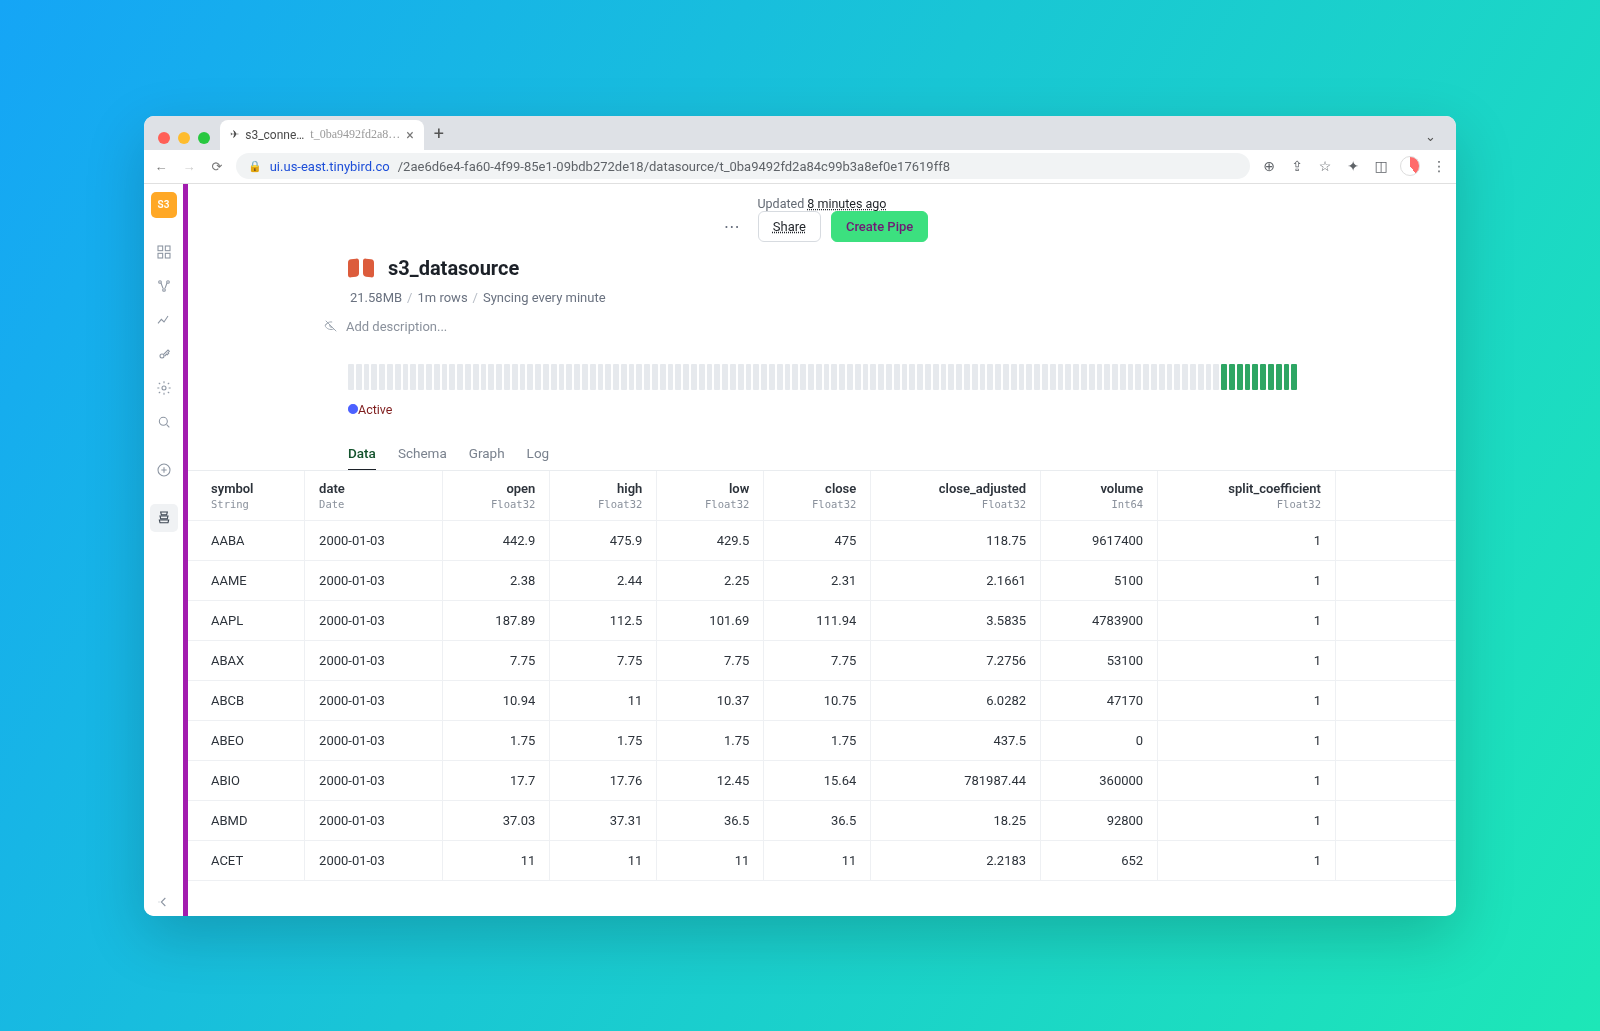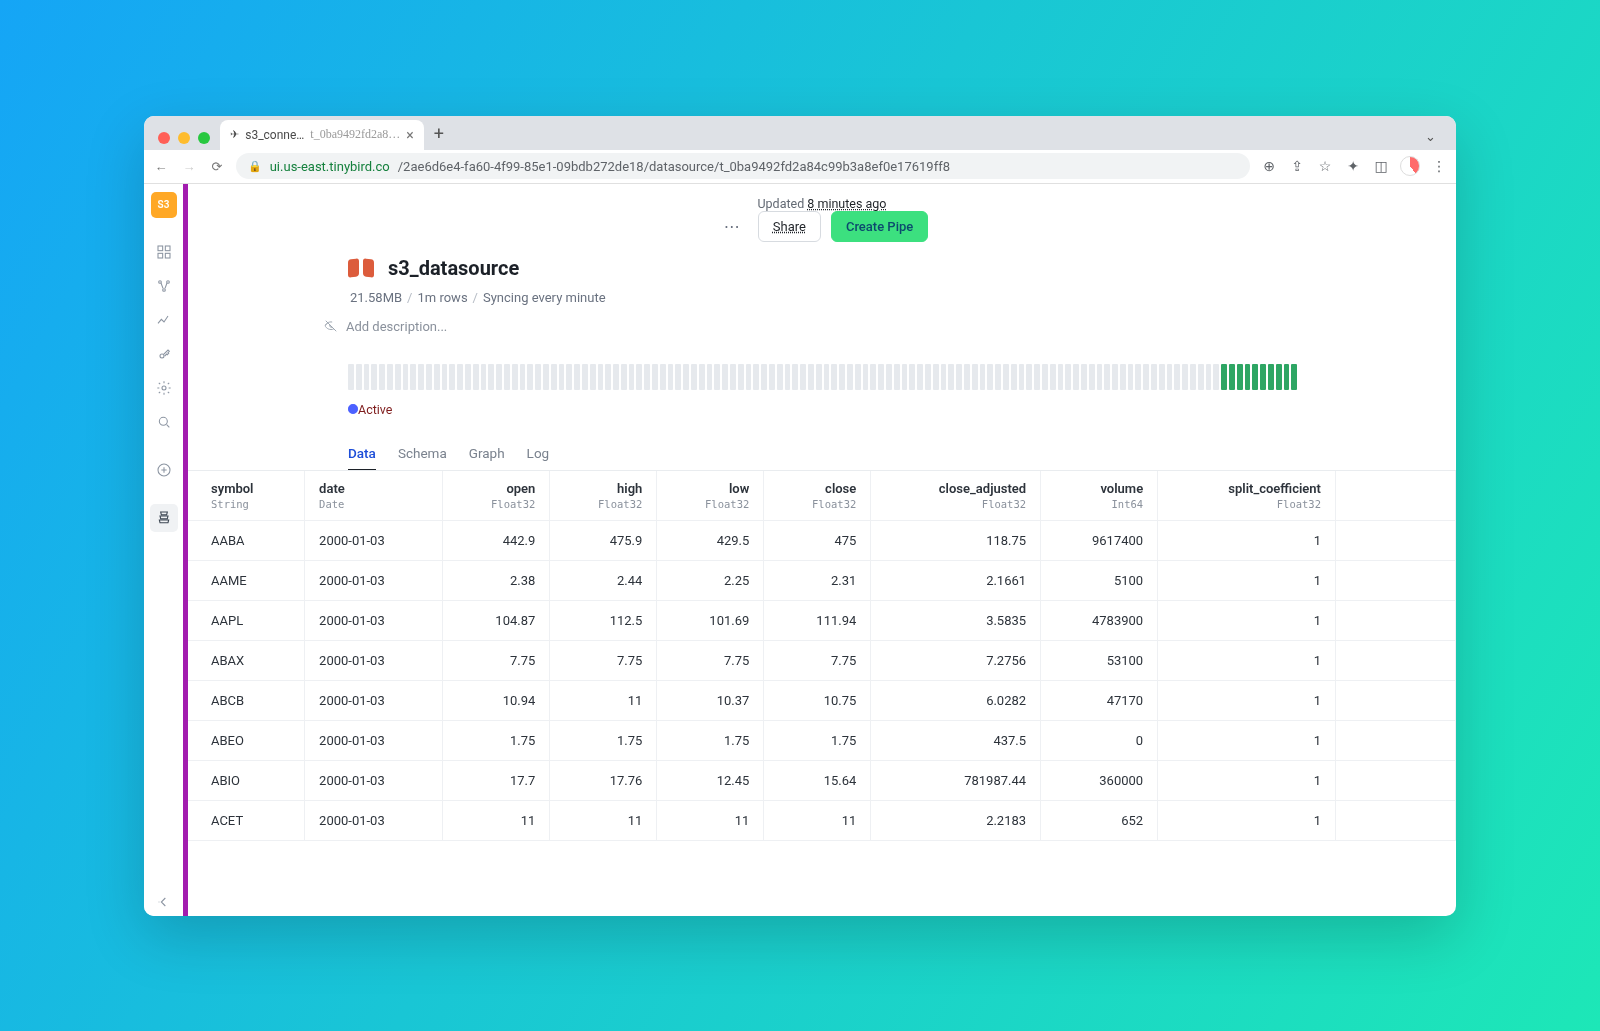--- a/index.html
+++ b/index.html
@@ -12,41 +12,41 @@
   .tab { background: #fff; border-radius: 8px 8px 0 0; height: 30px; display: flex; align-items: center; padding: 0 10px; font-size: 12px; color: #4b4b4b; gap: 6px; min-width: 180px; }
   .tab .x { color: #777; font-size: 14px; margin-left: auto; }
   .new-tab { padding: 0 10px 6px; color: #555; font-size: 18px; }
   .tabbar .spacer { flex: 1; }
   .tabbar .chev { padding: 0 12px 6px; color: #555; font-size: 13px; }
   .addr { height: 34px; background: #fff; border-bottom: 1px solid #e0e0e0; display: flex; align-items: center; padding: 0 8px; gap: 10px; font-size: 13px; color: #555; }
   .addr .nav-btn { width: 18px; text-align: center; color: #777; }
   .addr .nav-btn.dim { color: #ccc; }
   .addr .url-box { flex: 1; background: #f1f3f4; border-radius: 14px; height: 26px; display: flex; align-items: center; padding: 0 12px; gap: 8px; color: #5f6368; }
   .addr .url-box .lock { font-size: 11px; }
-  .addr .url-box .domain { color: #15803d; }
+  .addr .url-box .domain { color: #1d4ed8; }
   .addr .tool { width: 18px; text-align: center; color: #5f6368; font-size: 14px; }
   .addr .avatar { width: 20px; height: 20px; border-radius: 50%; background: conic-gradient(#ff6b6b 0 40%, #fff 40% 100%); border: 1px solid #ddd; }
 
   .app { flex: 1; display: flex; overflow: hidden; }
   .sidebar { width: 44px; background: #fff; border-right: 5px solid #a21caf; display: flex; flex-direction: column; align-items: center; padding-top: 8px; gap: 6px; }
   .sidebar .logo { width: 26px; height: 26px; border-radius: 5px; background: #ffa826; color: #fff; font-size: 10px; font-weight: 600; display: flex; align-items: center; justify-content: center; }
   .side-icon { width: 28px; height: 28px; border-radius: 5px; display: flex; align-items: center; justify-content: center; color: #8c95a2; font-size: 14px; }
   .side-icon.sel { background: #f0f2f4; color: #3d4753; }
   .side-icon svg { width: 16px; height: 16px; stroke: currentColor; fill: none; stroke-width: 1.6; }
   .sidebar .gap { margin-top: 8px; }
   .sidebar .spacer { flex: 1; }
   .main { flex: 1; display: flex; flex-direction: column; overflow: hidden; }
 
   .hdr { padding: 12px 20px 0 20px; display: flex; align-items: center; font-size: 12.5px; color: #636a74; flex-direction: column; }
   .hdr .updated a { color: #1f2328; text-decoration: underline dotted; }
   .hdr .spacer { flex: 1; }
   .hdr .dots { color: #6b7280; font-size: 16px; padding: 4px 8px; }
   .btn { border: 1px solid #d7dbe0; background: #fff; padding: 7px 14px; border-radius: 6px; font-size: 13px; color: #1f2328; cursor: pointer; }
   .btn.share { text-decoration: underline dotted; }
-  .btn.primary { background: #3CE07F; border-color: #3CE07F; color: #0c4a6e; font-weight: 500; }
+  .btn.primary { background: #3CE07F; border-color: #3CE07F; color: #701a75; font-weight: 500; }
   .hdr .btns { display: flex; gap: 10px; align-items: center; }
 
   .content { padding: 14px 20px 0 160px; display: flex; flex-direction: column; }
   .title-row { display: flex; align-items: center; gap: 14px; }
   .ds-icon { width: 26px; height: 22px; position: relative; }
   .ds-icon::before, .ds-icon::after { content: ""; position: absolute; background: #dc5c3c; border-radius: 3px; }
   .ds-icon::before { width: 11px; height: 18px; left: 0; top: 2px; transform: skewY(-8deg); }
   .ds-icon::after  { width: 11px; height: 18px; right: 0; top: 2px; transform: skewY(8deg); }
   .title { font-size: 20px; font-weight: 700; color: #1c2128; }
   .meta { font-size: 13px; color: #6a7280; margin-top: 10px; margin-left: 2px; }
@@ -56,21 +56,21 @@
 
   .spark { margin-top: 30px; height: 26px; display: flex; gap: 2px; align-items: flex-end; max-width: 950px; }
   .spark span { flex: 1; height: 100%; background: #e6e9ed; border-radius: 1px; }
   .spark span.on { background: #2ea664; }
   .status { margin-top: 12px; font-size: 12.5px; color: #7f1d1d; display: flex; align-items: center; gap: 0; }
   .rec { width: 10px; height: 10px; border-radius: 50%; border: 2px solid #4c61ff; background: #4c61ff; position: relative; }
   .rec::after { content: ""; position: absolute; inset: -2px; border-radius: 50%; border: 1px solid rgba(76,97,255,.5); }
 
   .tabs { margin-top: 28px; display: flex; gap: 22px; font-size: 13.5px; color: #7a828e; }
   .tabs .tabi { cursor: pointer; padding-bottom: 8px; }
-  .tabs .tabi.active { color: #1d4ed8; border-bottom: 2px solid #1c2128; font-weight: 500; }
+  .tabs .tabi.active { color: #14532d; border-bottom: 2px solid #1c2128; font-weight: 500; }
 
   .table-wrap { overflow: auto; border-top: 1px solid #e9ecef; margin-top: -1px; }
   table { width: 100%; border-collapse: collapse; font-size: 13px; }
   th, td { border: 1px solid #eef0f3; border-left: none; border-top: none; padding: 10px 14px; text-align: left; white-space: nowrap; }
   th:first-child, td:first-child { border-left: 1px solid transparent; padding-left: 22px; }
   th { font-weight: 600; color: #2d333b; }
   th .type { display: block; font-weight: 400; font-size: 10.5px; color: #8a919c; font-family: ui-monospace, Menlo, monospace; margin-top: 2px; }
   th.num, td.num { text-align: right; }
   td { color: #2d333b; }
   .extra-col { width: 120px; }
@@ -382,21 +382,21 @@
                 <td class="num">2.25</td>
                 <td class="num">2.31</td>
                 <td class="num">2.1661</td>
                 <td class="num">5100</td>
                 <td class="num">1</td>
                 <td class="extra-col"></td>
               </tr>
               <tr>
                 <td>AAPL</td>
                 <td>2000-01-03</td>
-                <td class="num">104.87</td>
+                <td class="num">187.89</td>
                 <td class="num">112.5</td>
                 <td class="num">101.69</td>
                 <td class="num">111.94</td>
                 <td class="num">3.5835</td>
                 <td class="num">4783900</td>
                 <td class="num">1</td>
                 <td class="extra-col"></td>
               </tr>
               <tr>
                 <td>ABAX</td>
@@ -440,20 +440,32 @@
                 <td class="num">17.7</td>
                 <td class="num">17.76</td>
                 <td class="num">12.45</td>
                 <td class="num">15.64</td>
                 <td class="num">781987.44</td>
                 <td class="num">360000</td>
                 <td class="num">1</td>
                 <td class="extra-col"></td>
               </tr>
               <tr>
+                <td>ABMD</td>
+                <td>2000-01-03</td>
+                <td class="num">37.03</td>
+                <td class="num">37.31</td>
+                <td class="num">36.5</td>
+                <td class="num">36.5</td>
+                <td class="num">18.25</td>
+                <td class="num">92800</td>
+                <td class="num">1</td>
+                <td class="extra-col"></td>
+              </tr>
+              <tr>
                 <td>ACET</td>
                 <td>2000-01-03</td>
                 <td class="num">11</td>
                 <td class="num">11</td>
                 <td class="num">11</td>
                 <td class="num">11</td>
                 <td class="num">2.2183</td>
                 <td class="num">652</td>
                 <td class="num">1</td>
                 <td class="extra-col"></td>

